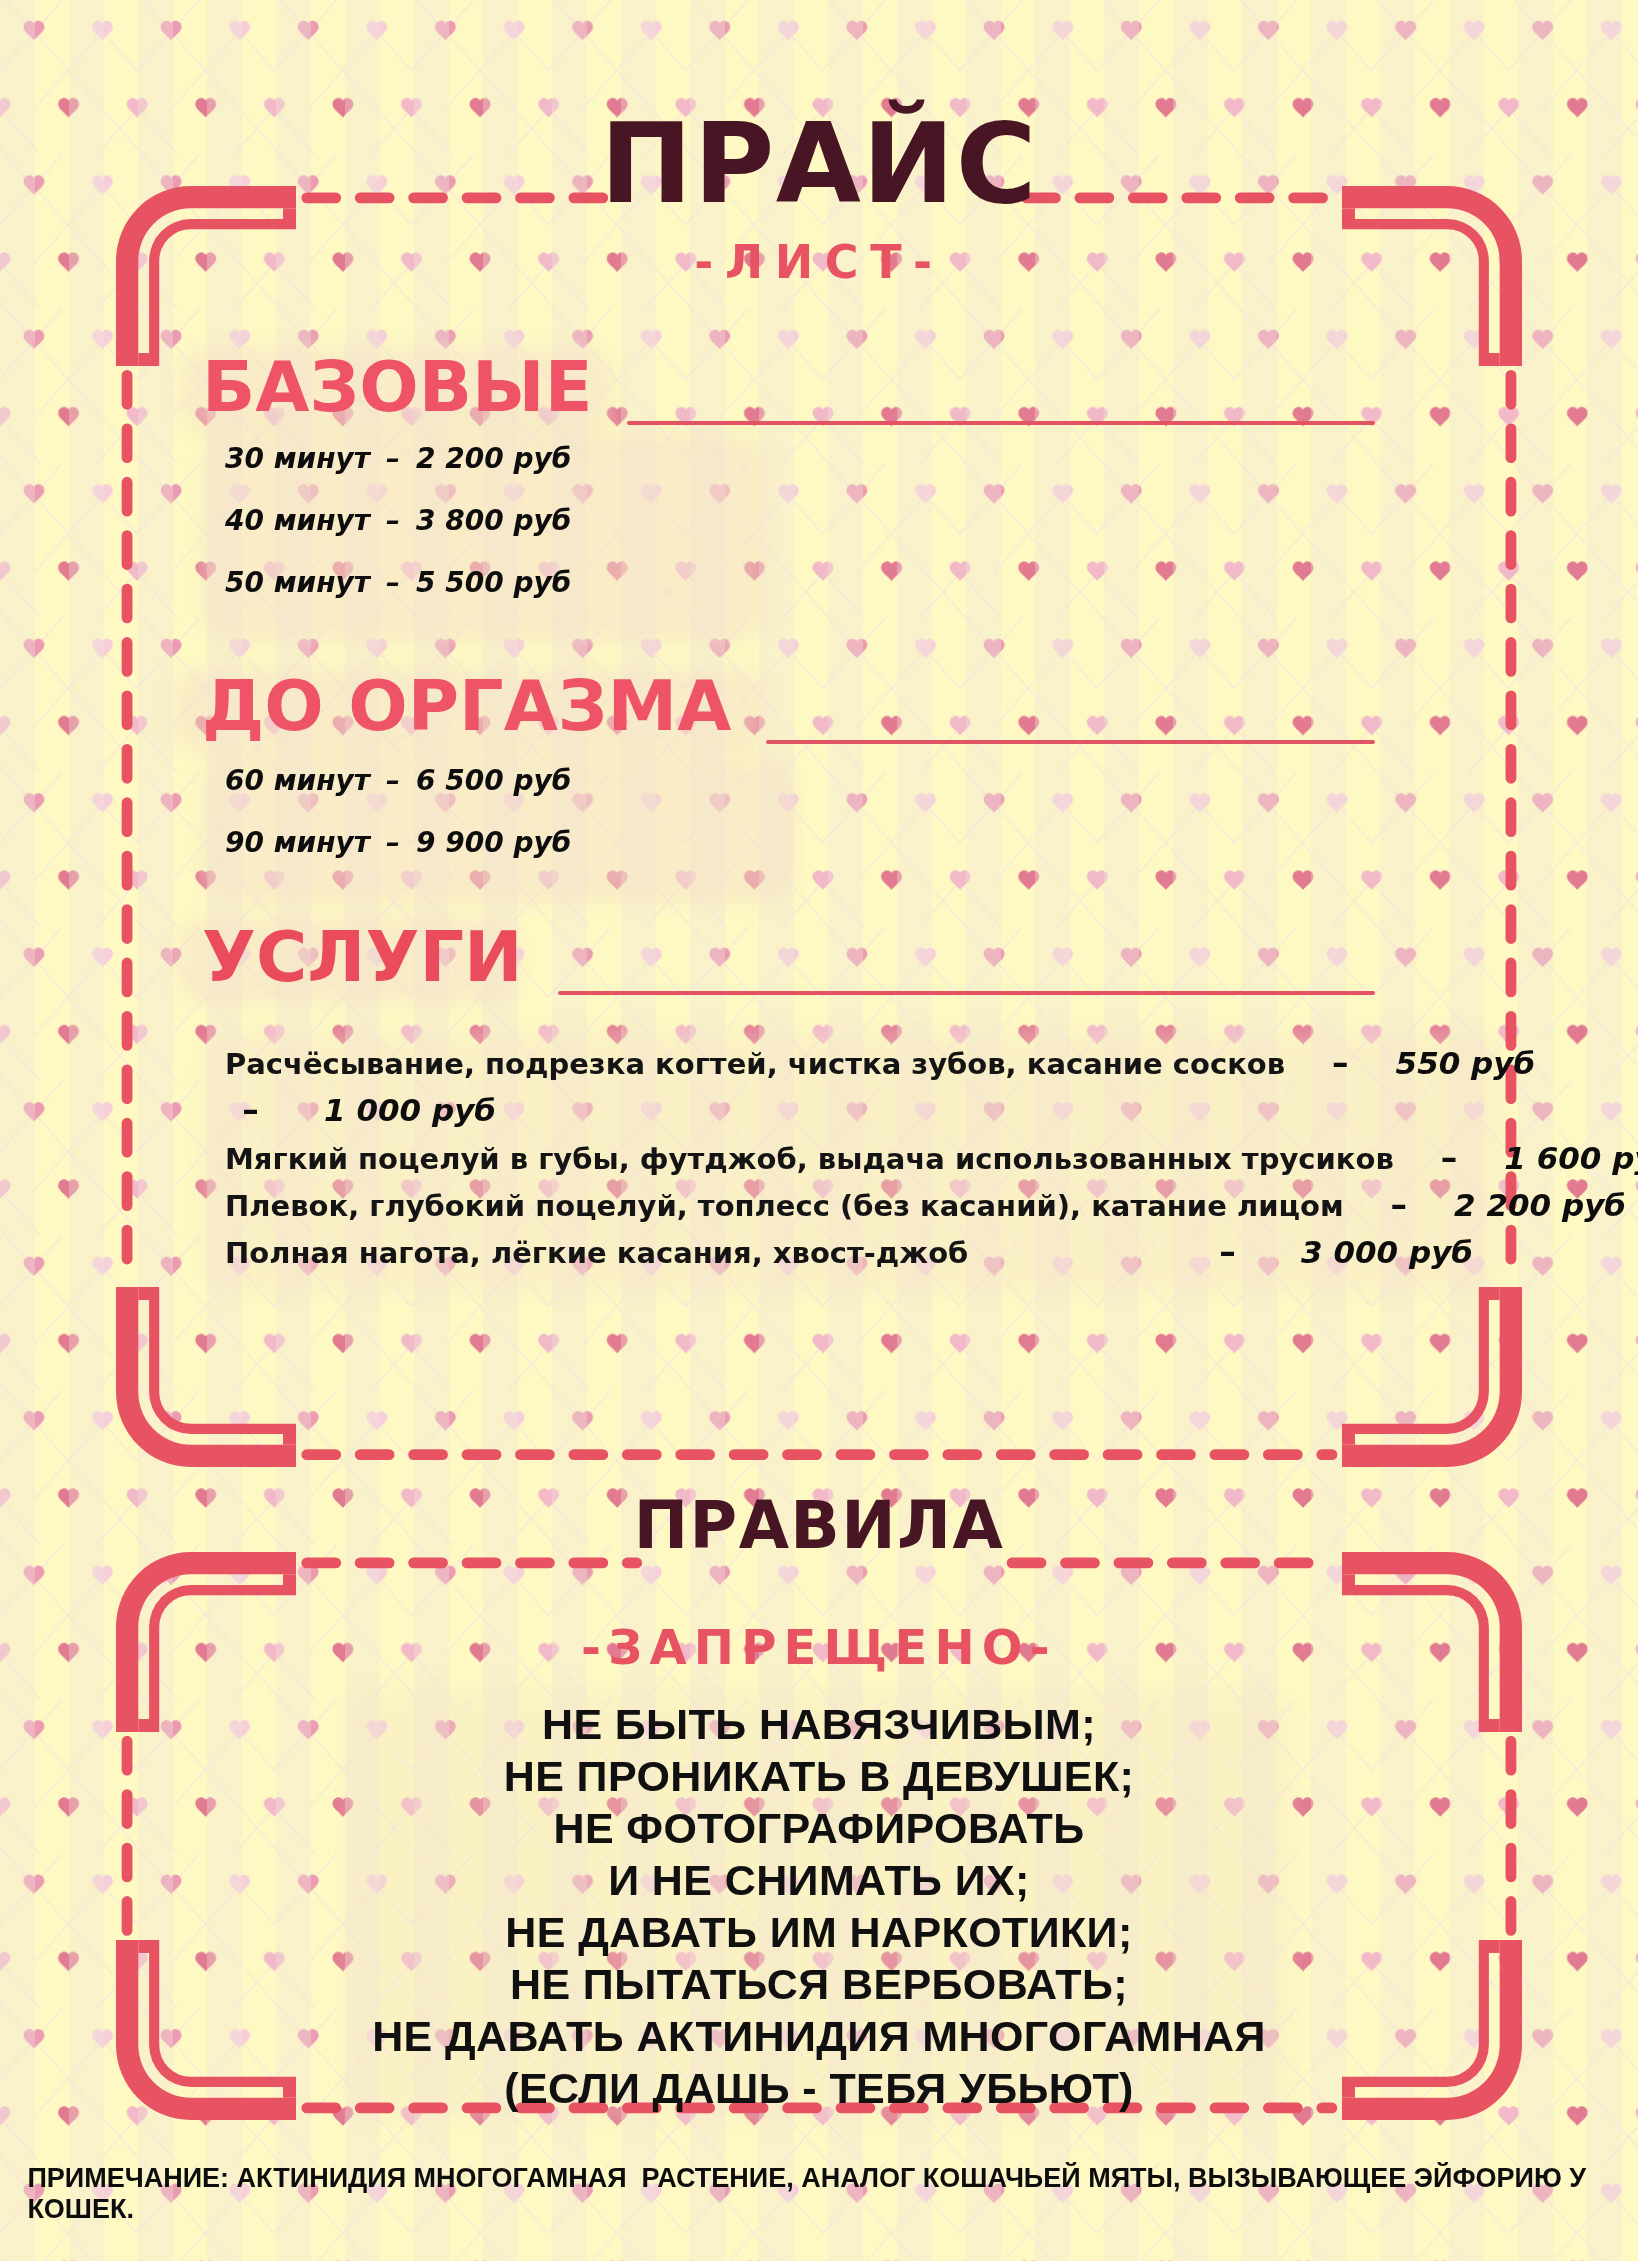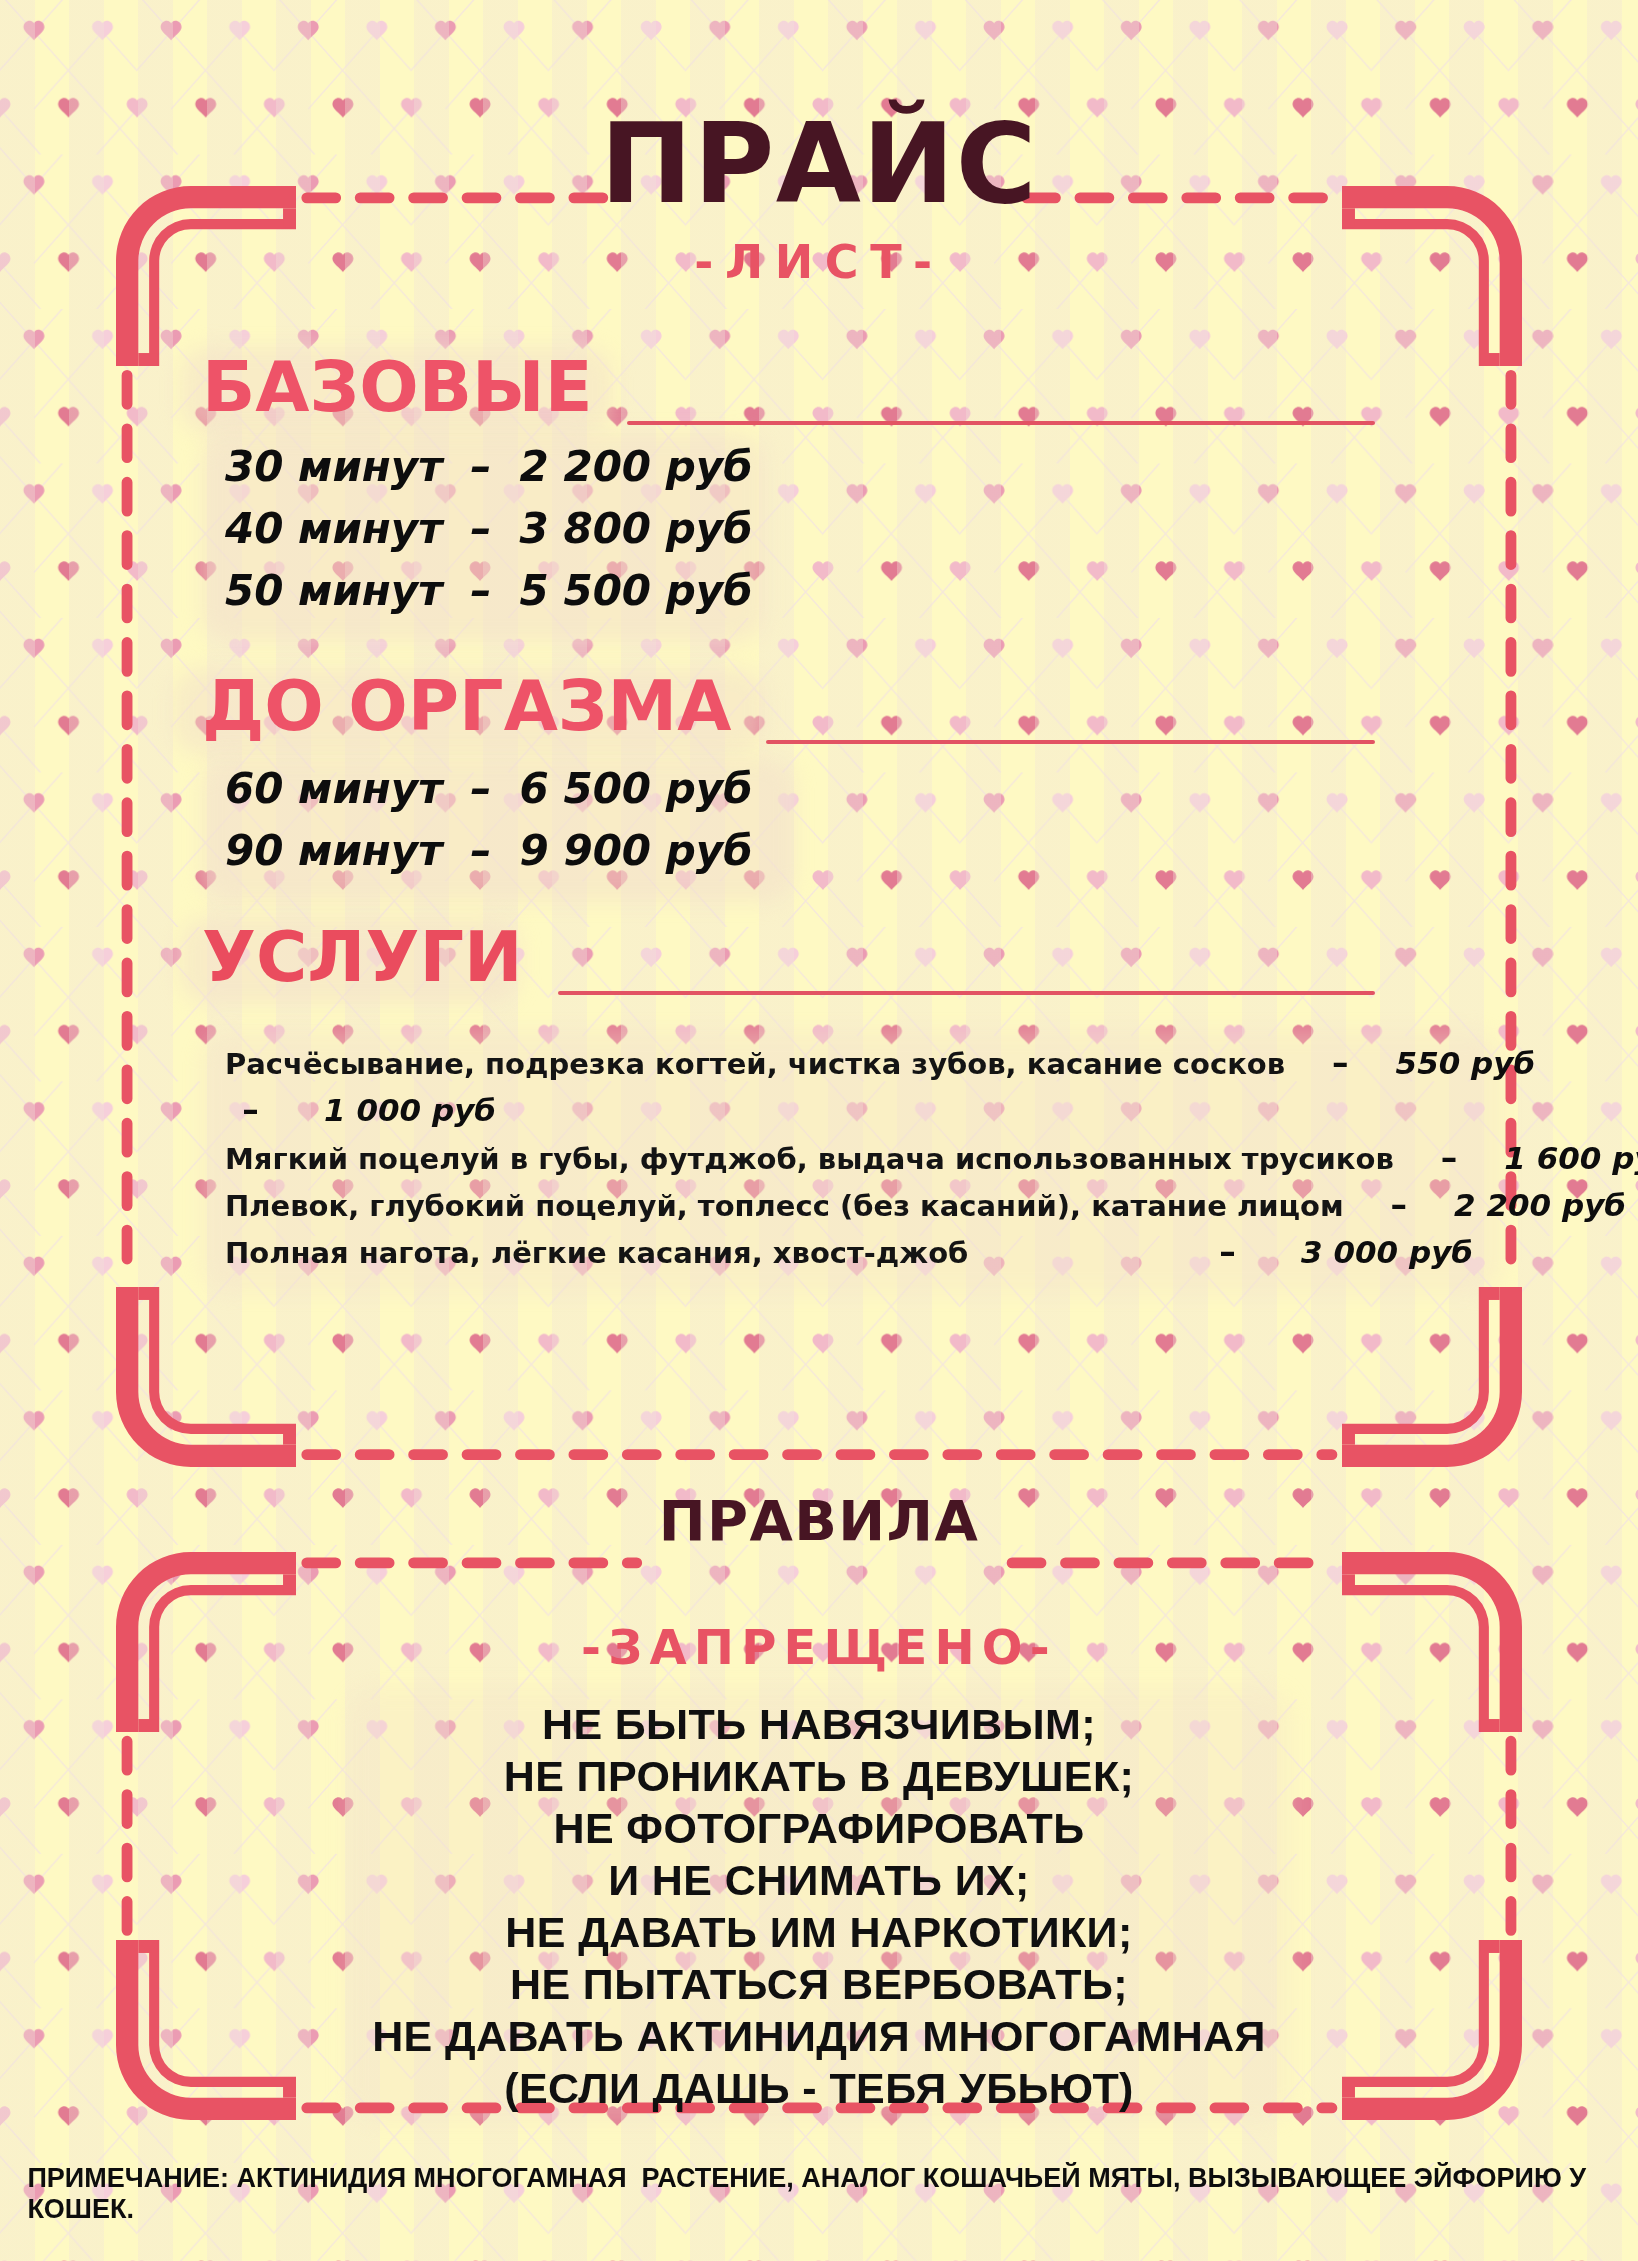--- a/index.html
+++ b/index.html
@@ -44,22 +44,22 @@
   }
   .heading{
     font-size:70px;font-weight:800;color:#ee5368;line-height:1.05;white-space:nowrap;
   }
   .heading-line{
     flex:1;height:3.6px;background:#e25363;border-radius:2.2px;
     margin-left:35px;margin-top:42px;
   }
   .price-line{
     position:absolute;left:225px;z-index:4;
-    display:flex;gap:28px;align-items:baseline;
-    font-style:italic;font-weight:800;font-size:42px;color:#0d0d0d;
+    display:flex;gap:16px;align-items:baseline;
+    font-style:italic;font-weight:800;font-size:28px;color:#0d0d0d;
     white-space:nowrap;
   }
   .services{
     position:absolute;left:225px;top:1043px;width:1248px;z-index:4;
   }
   .service-row{
     display:flex;align-items:baseline;margin-bottom:17.3px;height:30px;gap:47px;
   }
   .service-label{
     flex:1;font-size:29px;font-weight:600;color:#141414;white-space:nowrap;
@@ -67,21 +67,21 @@
   }
   .service-dash{
     width:51px;text-align:center;font-size:33px;font-weight:800;color:#0d0d0d;
   }
   .service-price{
     width:173px;text-align:right;font-style:italic;font-weight:800;
     font-size:31px;color:#0d0d0d;white-space:nowrap;
   }
   .rules-title{
     position:absolute;left:0;width:100%;top:1492px;z-index:4;
-    text-align:center;font-size:56px;font-weight:800;letter-spacing:1.4px;
+    text-align:center;font-size:65px;font-weight:800;letter-spacing:1.4px;
     color:#471523;line-height:1.05;
   }
   .rules-subtitle{
     position:absolute;left:0;width:100%;top:1619px;z-index:4;
     text-align:center;font-size:48px;font-weight:700;letter-spacing:7.2px;
     color:#e85364;
   }
   .rules-lines{
     position:absolute;left:0;width:100%;top:1698px;z-index:4;text-align:center;
   }

